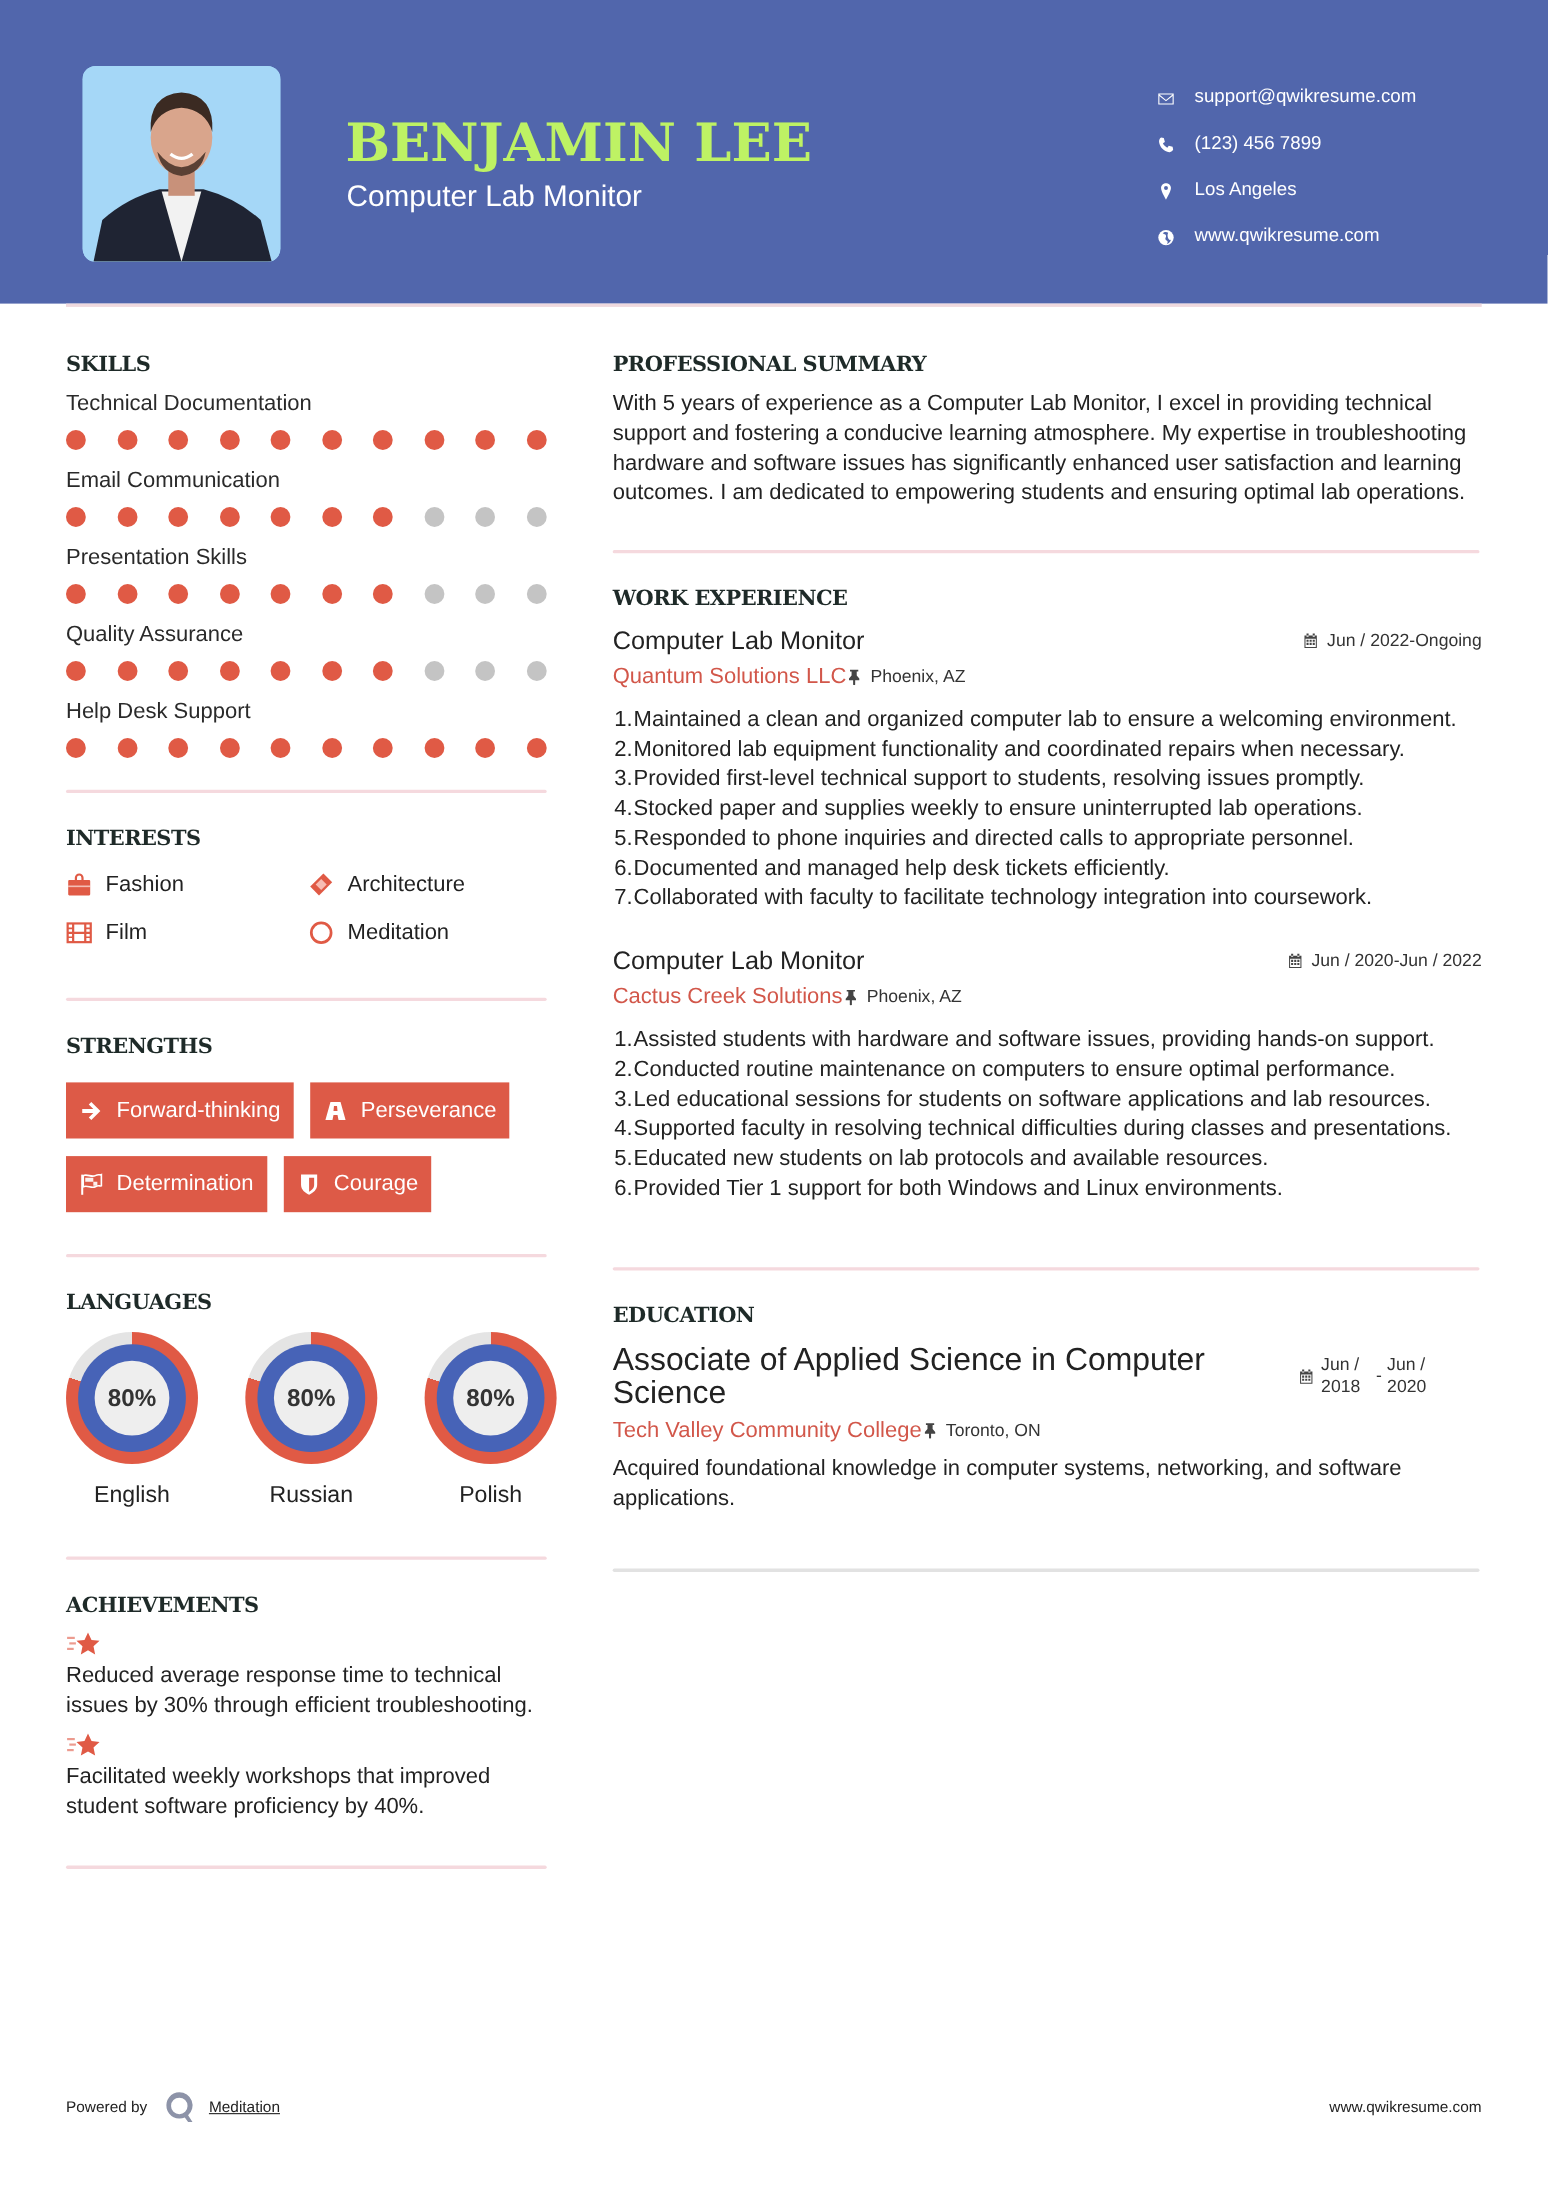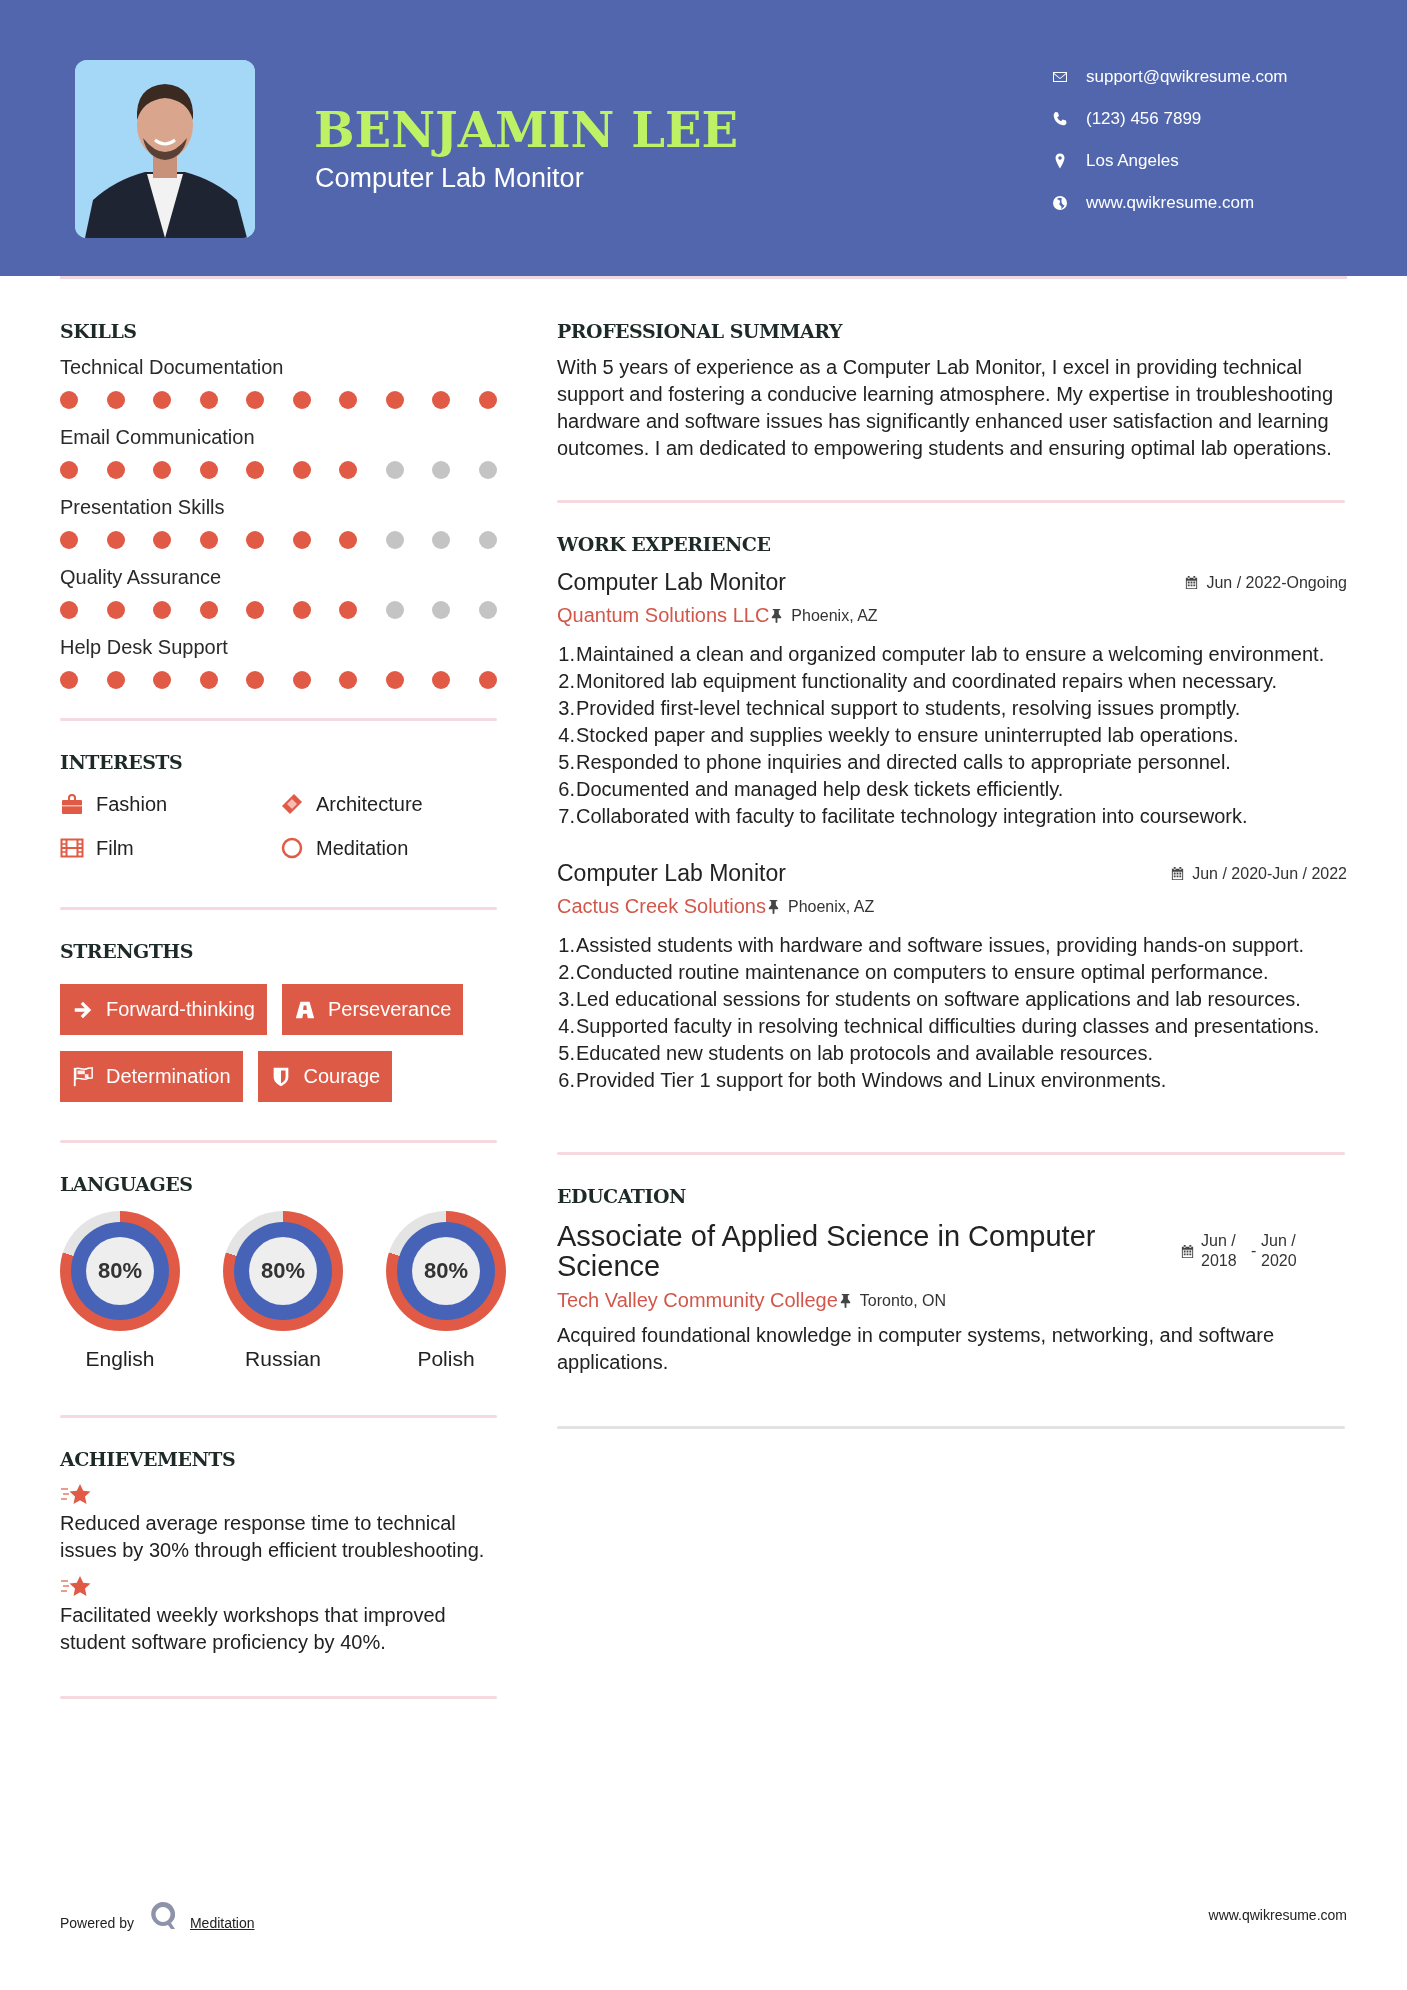--- a/index.html
+++ b/index.html
@@ -6,21 +6,21 @@
   html, body { width: 1407px; height: 1990px; background: #ffffff; overflow: hidden; }
   body { font-family: "Liberation Sans", sans-serif; color: #222; position: relative; }
 
   .header { position: absolute; left: 0; top: 0; width: 1407px; height: 276px; background: #5166AC; }
   .header-rule { position: absolute; left: 60px; top: 276px; width: 1287px; height: 3px; background: #efd9de; }
   .photo { position: absolute; left: 75px; top: 60px; width: 180px; height: 178px; border-radius: 12px; background: #a5d7f7; overflow: hidden; }
   .photo svg { width: 100%; height: 100%; display: block; }
   .name { position: absolute; left: 314px; top: 102px; font-family: "DejaVu Serif", serif; font-weight: bold; font-size: 48px; color: #bef264; letter-spacing: 0px; }
   .role { position: absolute; left: 315px; top: 163px; font-size: 27px; color: #ffffff; }
   .contact { position: absolute; left: 1050px; top: 56px; width: 320px; }
-  .contact-row { display: flex; align-items: center; height: 42px; font-size: 17px; color: #fff; }
+  .contact-row { display: flex; align-items: flex-end; height: 42px; font-size: 17px; color: #fff; }
   .contact-row .ci { width: 36px; display: flex; align-items: center; justify-content: flex-start; padding-left: 2px; }
   .contact-row .ci svg { width: 16px; height: 16px; fill: #fff; }
 
   .section-title { font-family: "DejaVu Serif", serif; font-weight: bold; font-size: 19px; color: #1e2a28; letter-spacing: -0.5px; }
 
   .left { position: absolute; left: 60px; top: 320px; width: 437px; }
   .divider { height: 3px; background: #f5d9de; border-radius: 2px; width: 437px; }
   .rdivider { height: 3px; background: #f5d9de; border-radius: 2px; width: 788px; }
 
   .skill-name { font-size: 20px; color: #2a2a2a; height: 28px; margin-top: 12px; }
@@ -59,21 +59,21 @@
   .bullets li { display: flex; font-size: 20px; line-height: 27px; color: #222; }
   .bullets li .num { width: 18px; flex: none; text-align: right; margin-right: 1px; }
   .edu-head { display: flex; justify-content: space-between; margin-top: 14px; }
   .edu-title { font-size: 29px; line-height: 30px; color: #222; width: 540px; }
   .edu-dates { display: flex; align-items: center; font-size: 16px; line-height: 20px; color: #333; margin-right: 36px; margin-top: 0px; }
   .edu-dates svg { width: 15px; height: 15px; margin-right: 6px; fill: #444; }
   .edu-dates .d { width: 50px; }
   .edu-dates .dash { width: 10px; color: #333; }
 
   .footer { position: absolute; top: 1900px; left: 60px; width: 1287px; height: 30px; display: flex; justify-content: space-between; align-items: center; font-size: 14px; color: #222; }
-  .powered { display: flex; align-items: flex-end; }
+  .powered { display: flex; align-items: center; }
   .powered svg { width: 30px; height: 32px; margin: 0 12px 0 14px; }
   .powered a { color: #222; text-decoration: underline; }
 </style>
 </head>
 <body>
 
 <div class="header">
   <div class="photo">
     <svg viewBox="0 0 180 178">
       <rect width="180" height="178" fill="#a5d7f7"></rect>

